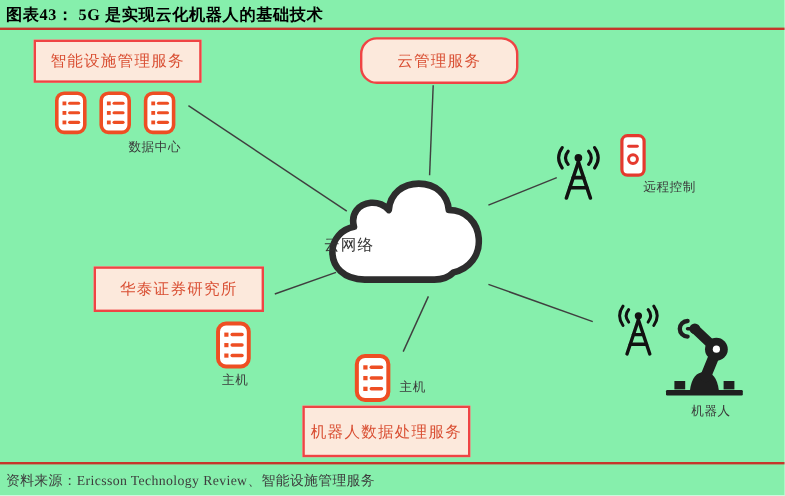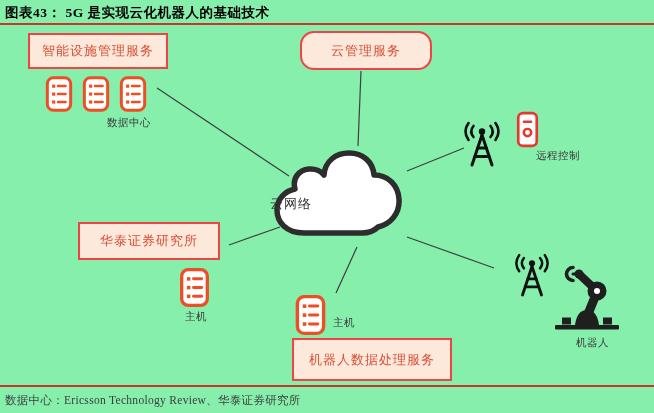--- a/index.html
+++ b/index.html
@@ -15,21 +15,21 @@
           font-size:11.5px;color:#3d3d3d;letter-spacing:.3px;white-space:nowrap;}
 
   .connectors{position:absolute;left:0;top:0;width:654px;height:413px;}
 
   .svc-box{position:absolute;background:#FCE9DC;border:2px solid #ef4444;
            display:flex;align-items:center;justify-content:center;
            font-size:13px;color:#D94F33;letter-spacing:1px;white-space:nowrap;box-sizing:border-box;}
   .box-facility{left:28px;top:33px;width:140px;height:36px;}
   .box-cloudmgmt{left:300px;top:31px;width:132px;height:39px;border-radius:14px;}
   .box-navigation{left:78px;top:222px;width:142px;height:38px;}
-  .box-dataproc{left:252px;top:338px;width:160px;height:43px;margin-left:40px;}
+  .box-dataproc{left:252px;top:338px;width:140px;height:43px;}
 
   .icon{position:absolute;}
   .lbl{position:absolute;font-size:10.5px;color:#3a3a3a;white-space:nowrap;letter-spacing:.5px;}
 
   .dc-row{position:absolute;left:45px;top:75px;width:106px;height:38px;display:flex;gap:9px;}
   .lbl-datacenter{left:47px;top:116px;width:104px;text-align:right;}
   .lbl-remote{left:508px;top:149px;margin-left:28px;}
   .lbl-host-left{left:181px;top:310px;width:30px;text-align:center;}
   .lbl-host-bottom{left:333px;top:316px;}
   .lbl-robot{left:571px;top:336px;width:38px;text-align:right;}
@@ -202,15 +202,15 @@
       <line x1="26" y1="12" x2="20" y2="12" stroke-width="3"></line>
     </g>
     <circle cx="44" cy="29" r="9.5" fill="#1f1f1f"></circle>
     <circle cx="44" cy="29" r="3" fill="#fff"></circle>
     <circle cx="26" cy="12" r="4.5" fill="#1f1f1f"></circle>
     <path d="M20 5.5 A6.5 6.5 0 1 0 20 18.5" fill="none" stroke="#1f1f1f" stroke-width="3.6" stroke-linecap="round"></path>
   </svg>
   <div class="lbl lbl-robot">机器人</div>
 
   <div class="rule rule-bottom"></div>
-  <div class="source">数据中心：Ericsson Technology Review、华泰证券研究所</div>
+  <div class="source">资料来源：Ericsson Technology Review、智能设施管理服务</div>
 
 </div>
 
 </body></html>

